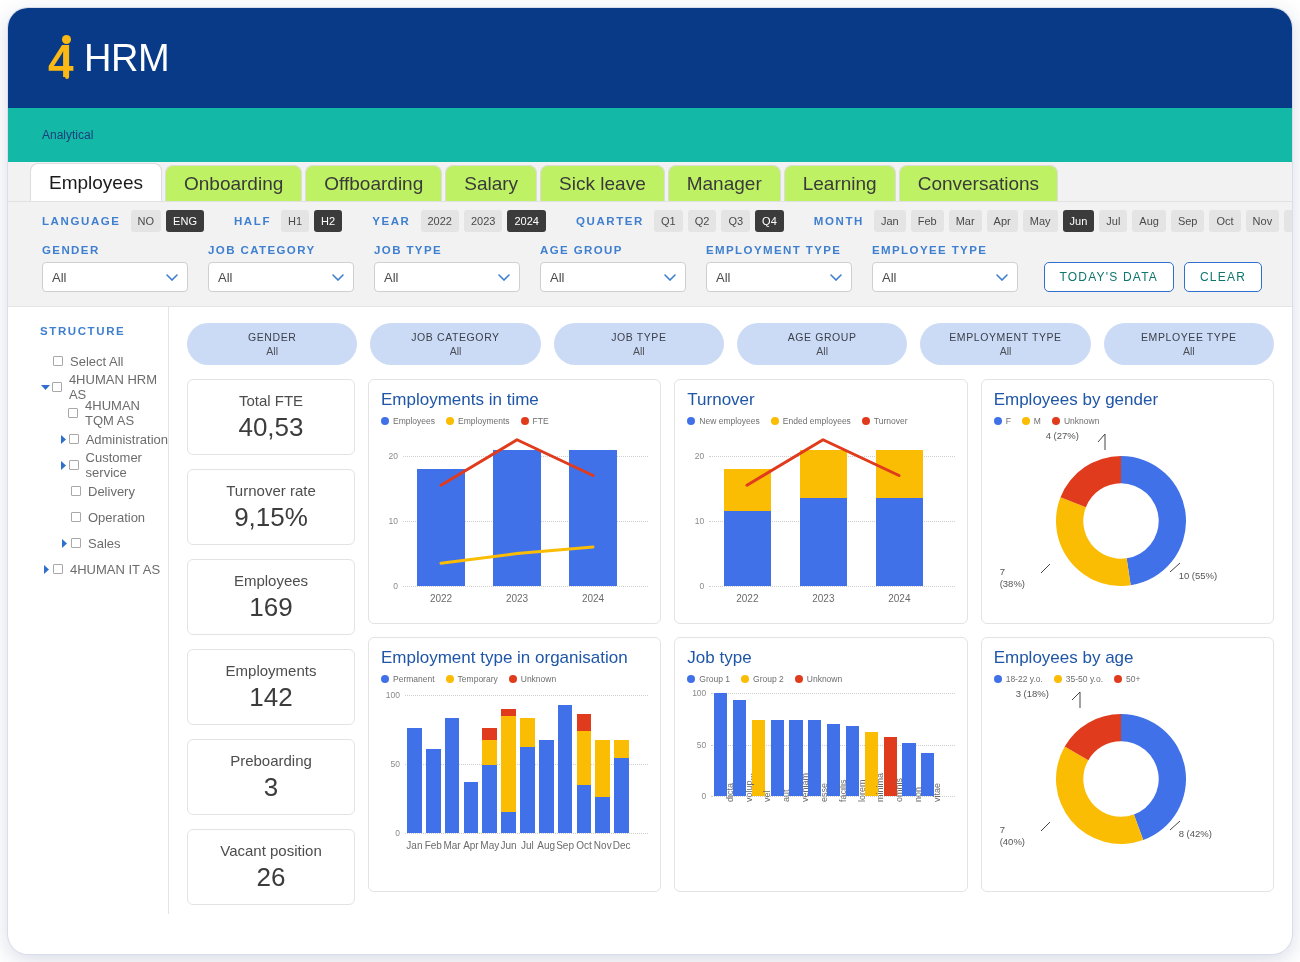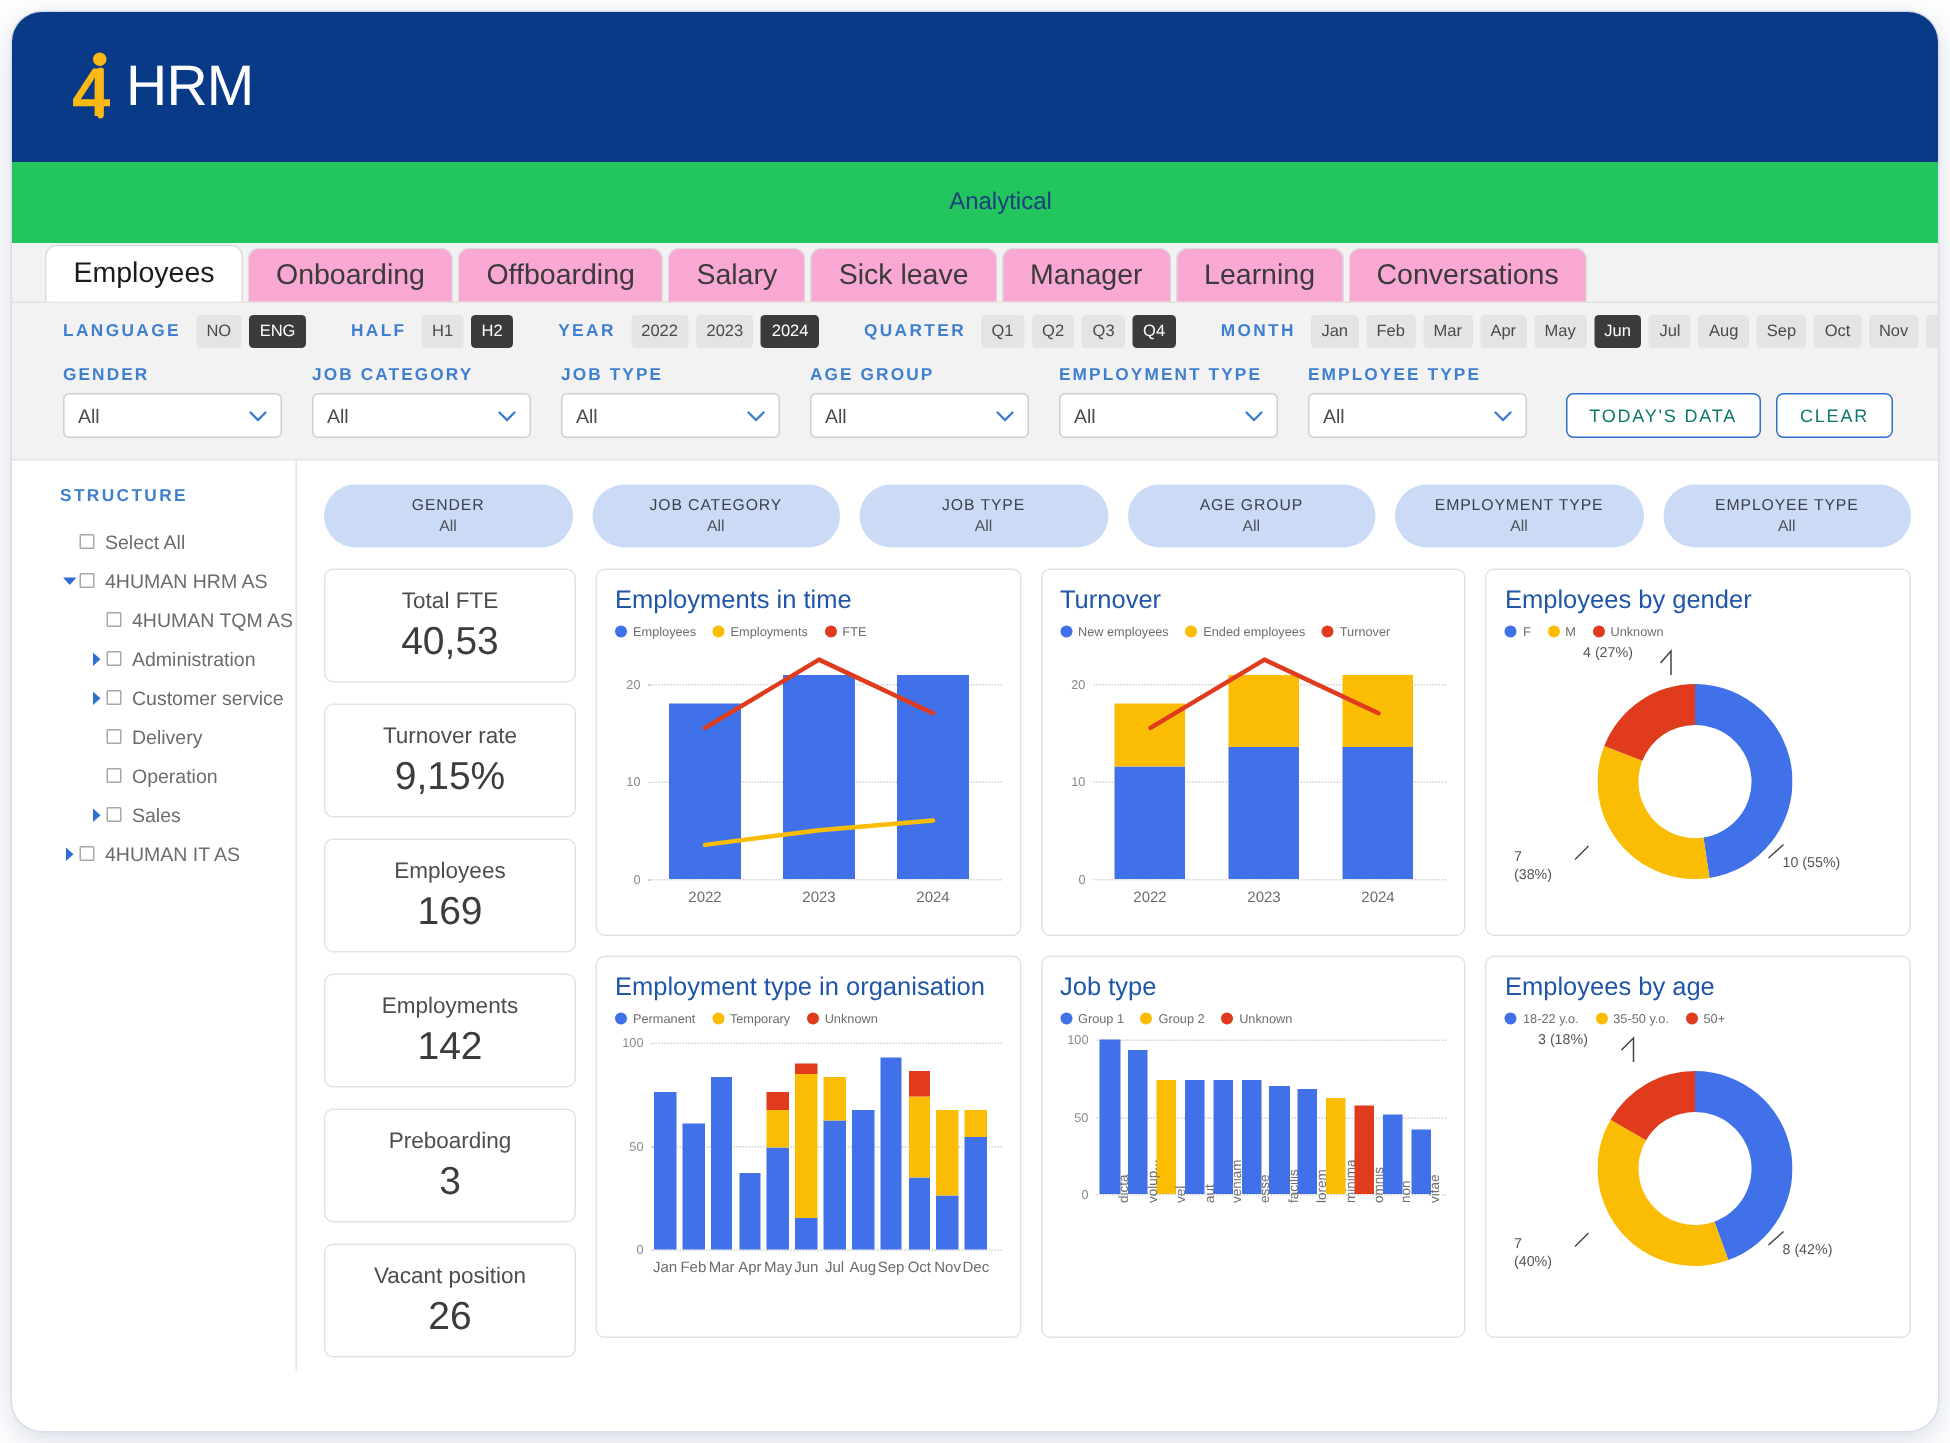--- a/index.html
+++ b/index.html
@@ -34,31 +34,31 @@
   }
   .logo-mark .body{
     position:absolute; left:17px; top:12px; width:4px; height:34px;
     background:#fcb813; border-radius:2px;
   }
   .logo-text{ color:#ffffff; font-size:38px; font-weight:400; letter-spacing:-.5px; }
 
   
   .breadcrumb{
     height:54px; display:flex; align-items:center; padding-left:34px;
-    color:#1c3f7c; font-size:16px; background:#22c55e;justify-content:center;
+    color:#1c3f7c; font-size:12px; background:#14b8a6;
   }
 
   
   .tabs{
     display:flex; align-items:flex-end; padding-left:22px; height:40px;
     background:#f2f2f2; border-bottom:1px solid #e2e2e2;
   }
   .tab{
     height:36px; padding:0 18px; display:flex; align-items:center;
-    background:#f9a8d4; border:1px solid #dcdcdc; border-bottom:none;
+    background:#bef264; border:1px solid #dcdcdc; border-bottom:none;
     border-radius:8px 8px 0 0; margin-right:3px; font-size:19px; color:#3a3a3a;
     cursor:pointer;
   }
   .tab.active{ background:#ffffff; color:#1b1b1b; border-color:#dcdcdc; height:38px; }
 
   
   .quickbar{
     background:#f2f2f2; display:flex; align-items:center; gap:0;
     padding:8px 0 8px 34px; height:38px;
   }
@@ -88,21 +88,21 @@
   .caret{ width:12px; height:7px; }
   .actions{ position:absolute; right:30px; bottom:14px; display:flex; gap:10px; }
   .btn{
     height:30px; padding:0 15px; border:1px solid #2f6fd0; color:#0f766e; background:#fff;
     border-radius:5px; font-size:12px; letter-spacing:1.2px; display:flex; align-items:center;
     cursor:pointer;
   }
 
   
   .split{ display:flex; height:608px; border-top:1px solid #e4e4e4; }
-  .sidebar{ width:190px; padding:18px 0 0 32px; border-right:1px solid #e4e4e4; }
+  .sidebar{ width:161px; padding:18px 0 0 32px; border-right:1px solid #e4e4e4; }
   .sb-title{ color:#3f7fd0; font-size:11.5px; letter-spacing:1.6px; font-weight:600; margin-bottom:14px;}
   .tree-row{ display:flex; align-items:center; height:20px; margin-bottom:6px; font-size:13px; color:#6c6c6c; cursor:pointer;}
   .arrow{ width:13px; display:flex; align-items:center; justify-content:center; }
   .arrow svg{ display:block; }
   .cb{ width:10px; height:10px; border:1.3px solid #a8a8a8; border-radius:1px; margin-right:7px; flex:none; background:#fff;}
 
   .content{ flex:1; padding:16px 18px 0 18px; }
 
   
   .pills{ display:flex; gap:13px; margin-bottom:14px; }

